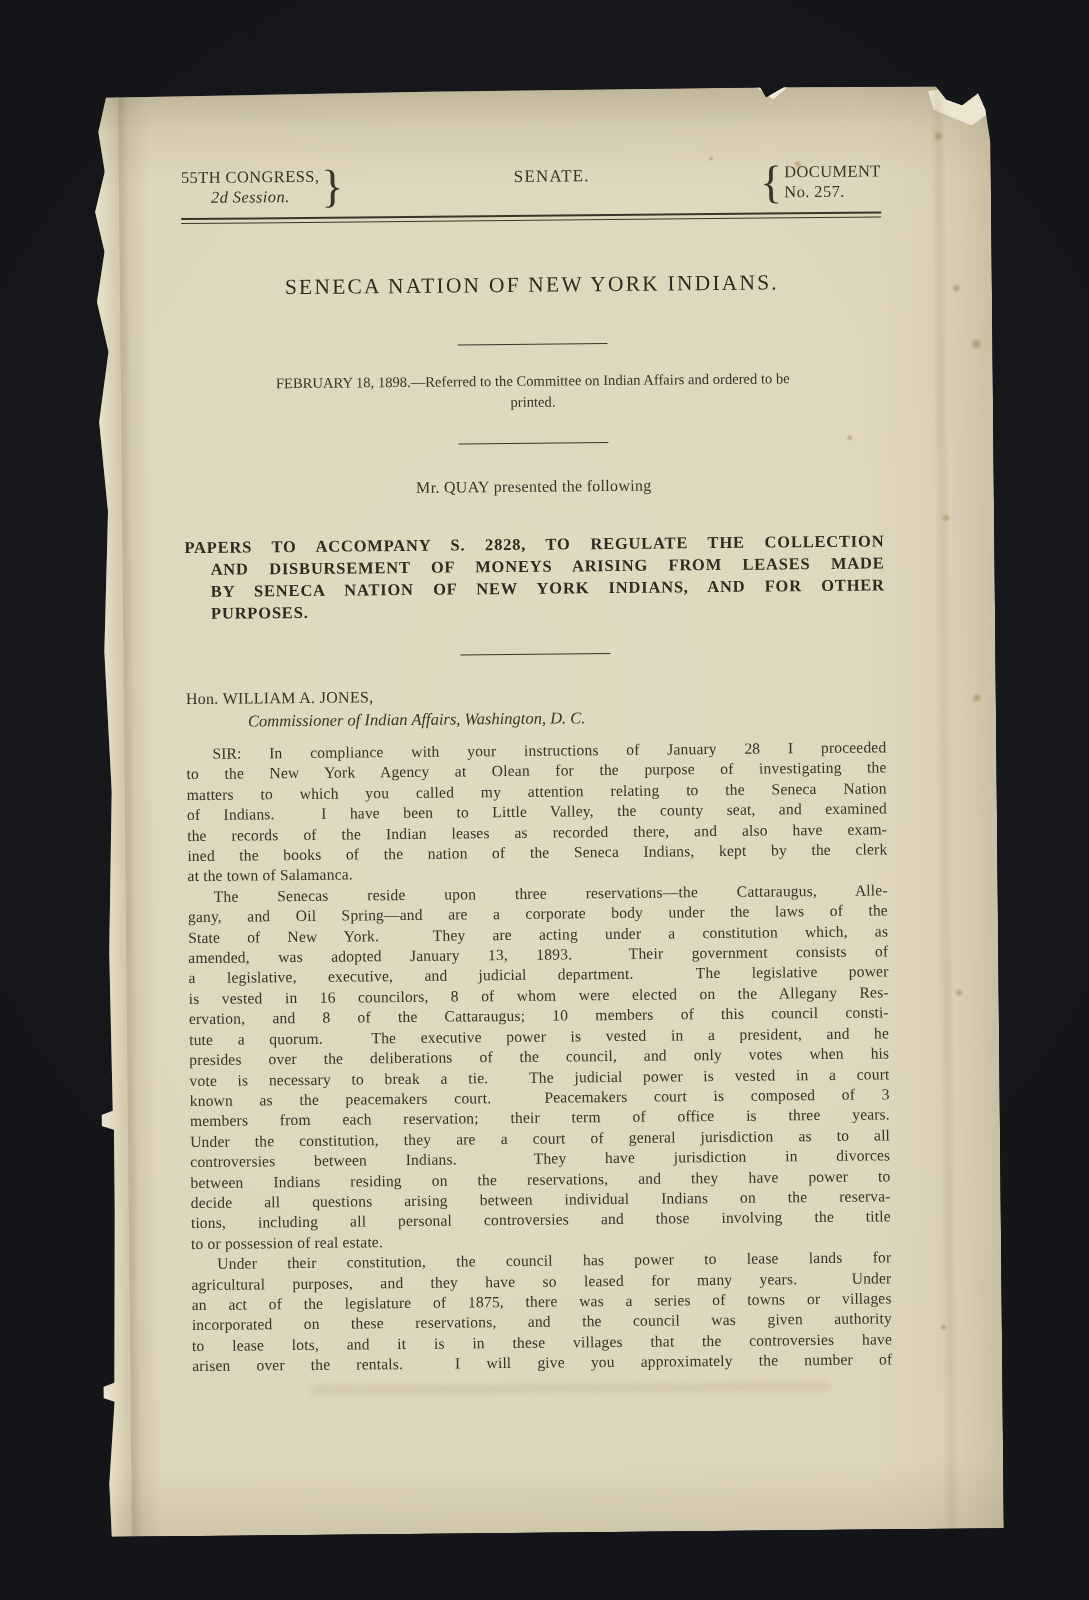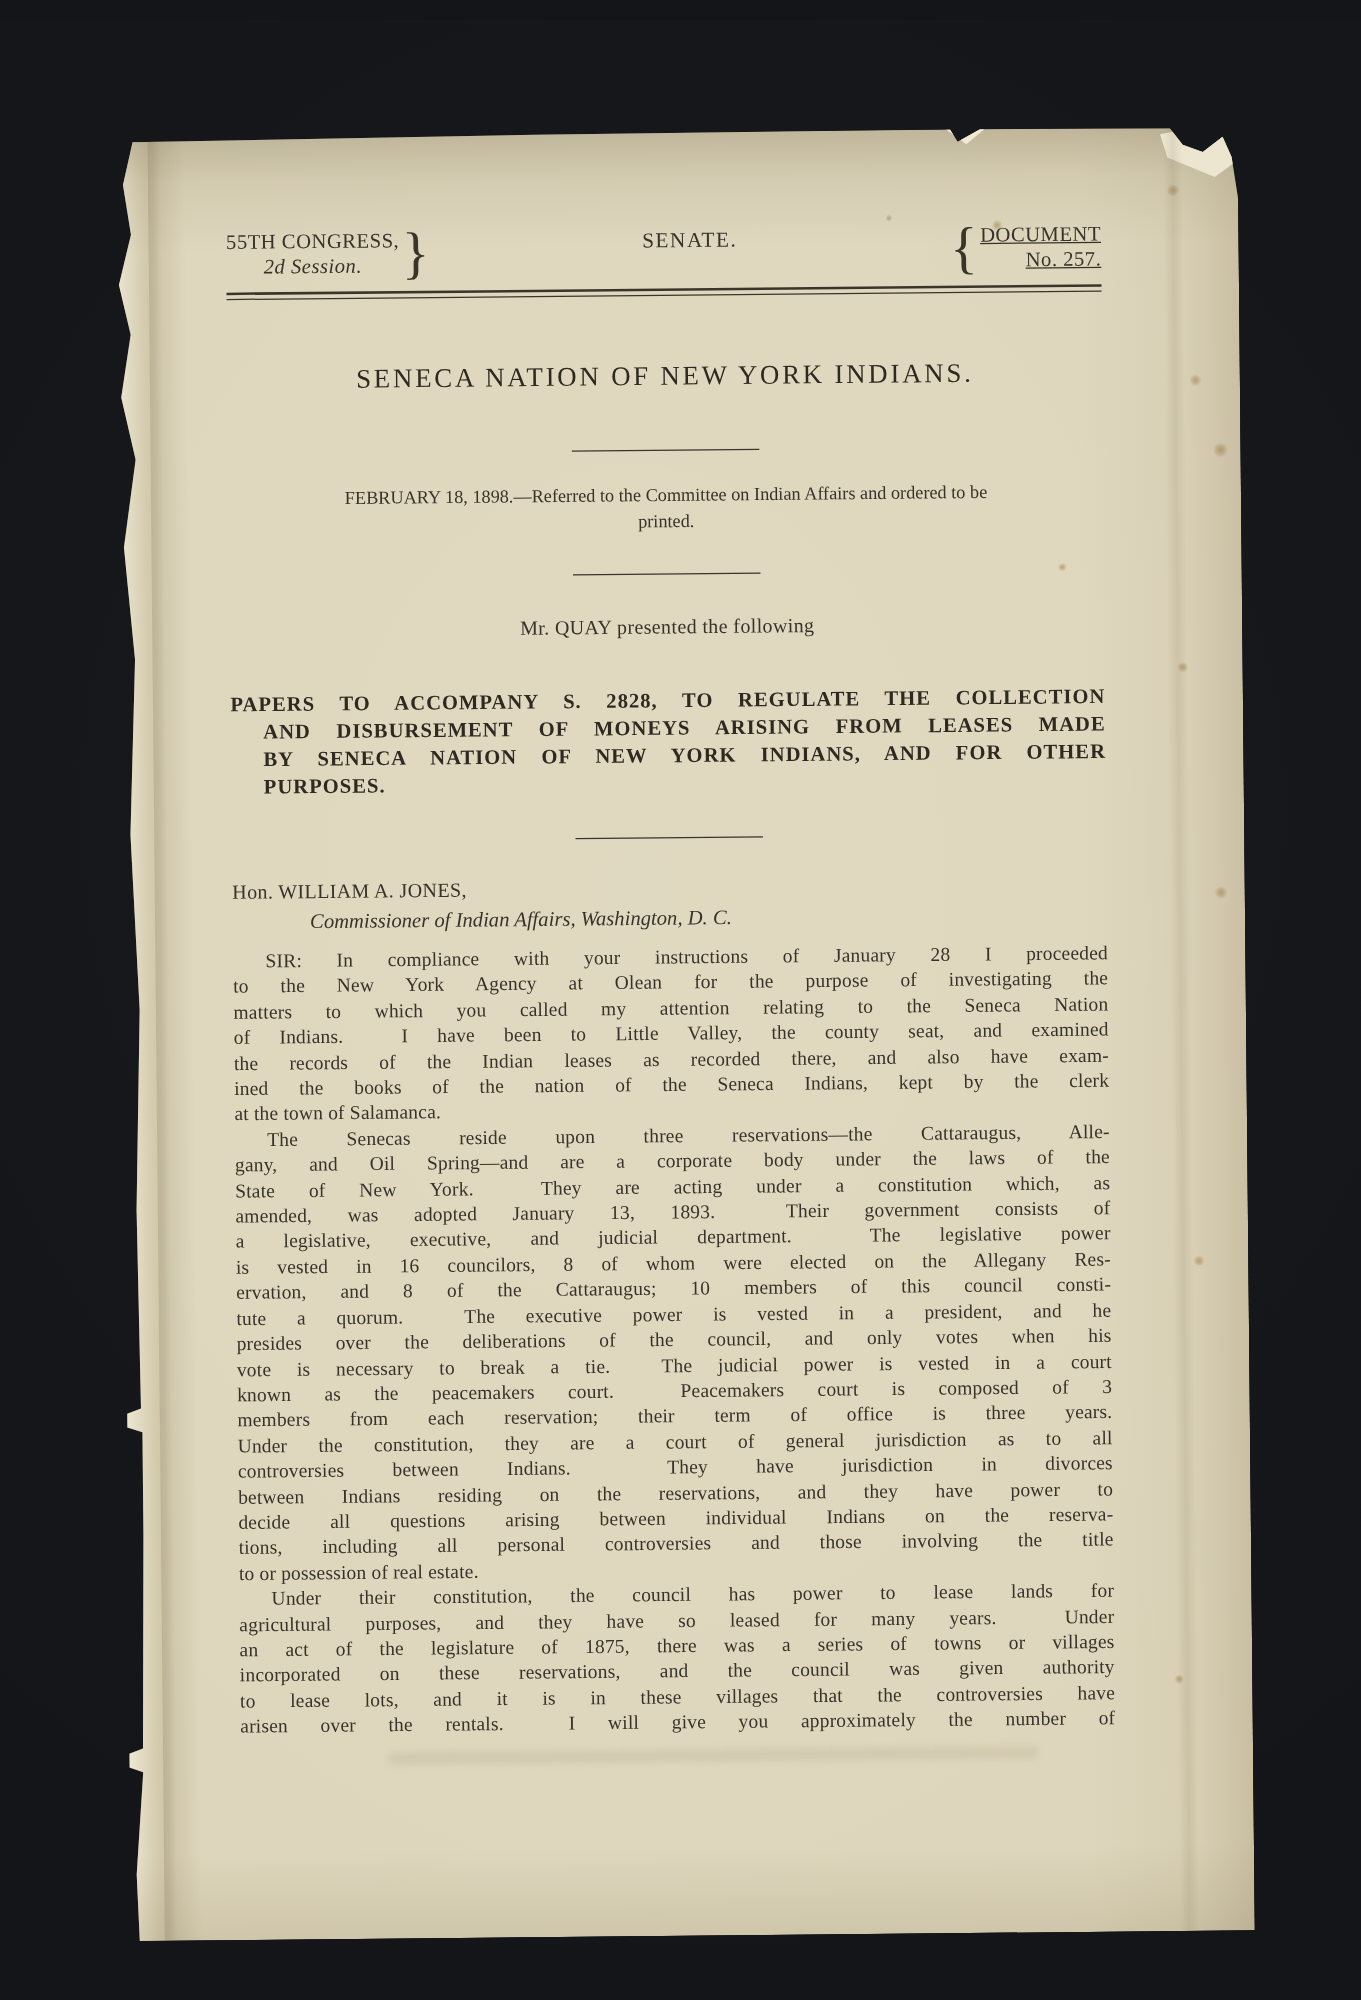--- a/index.html
+++ b/index.html
@@ -5,21 +5,20 @@
   html,body{margin:0;padding:0;}
   body{
     width:1089px;height:1600px;overflow:hidden;position:relative;
     background:#141519;
     font-family:"Liberation Serif","DejaVu Serif",serif;
   }
   .stage{position:absolute;inset:0;
     background:
       radial-gradient(120% 90% at 50% 40%, rgba(60,60,65,0.12), transparent 70%),
       #141519;
-    margin-top: 16px;
   }
   .paper{
     position:absolute;left:88px;top:92px;width:902px;height:1445px;
     transform:rotate(-0.55deg);transform-origin:0 0;
     background-color:#ddd5ba;
     background-image:
       radial-gradient(140% 120% at 46% 42%, rgba(255,255,255,0.10), transparent 70%),
       linear-gradient(180deg, rgba(110,95,62,0.30) 0px, rgba(110,95,62,0.10) 40px, rgba(110,95,62,0) 95px),
       linear-gradient(270deg, rgba(125,105,70,0.22) 0px, rgba(125,105,70,0.07) 45px, rgba(125,105,70,0) 130px),
       linear-gradient(0deg, rgba(110,95,62,0.14) 0px, rgba(110,95,62,0) 70px),
@@ -52,21 +51,21 @@
 
   .content{position:relative;box-sizing:content-box;width:700px;padding:76px 110px 0 92px;color:#38332a;}
 
   .masthead{display:flex;align-items:flex-start;}
   .mast-left{display:flex;align-items:center;}
   .mast-left-text{text-align:center;font-size:16.5px;line-height:20px;letter-spacing:0.4px;white-space:nowrap;}
   .session{font-style:italic;}
   .brace{font-size:46px;font-weight:400;line-height:42px;padding:0 2px;color:#3a352b;}
   .mast-center{flex:1;text-align:center;font-size:17px;letter-spacing:1.2px;padding-top:3px;}
   .mast-right{display:flex;align-items:center;}
-  .mast-right-text{text-align:right;font-size:16.5px;line-height:20px;letter-spacing:0.4px;white-space:nowrap;text-decoration:underline;}
+  .mast-right-text{text-align:left;font-size:16.5px;line-height:20px;letter-spacing:0.4px;white-space:nowrap;}
 
   .double-rule{margin-top:9px;border-top:2px solid #3a352b;border-bottom:1px solid #3a352b;height:3px;}
 
   .doc-title{margin:52px 0 0;text-align:center;font-size:21.5px;font-weight:normal;letter-spacing:2.2px;color:#2e2921;}
 
   .short-rule{width:150px;margin-left:auto;margin-right:auto;border-top:1.5px solid #3a352b;height:0;}
   .sr1{margin-top:46px;}
   .sr2{margin-top:30px;}
   .sr3{margin-top:32px;}
 

